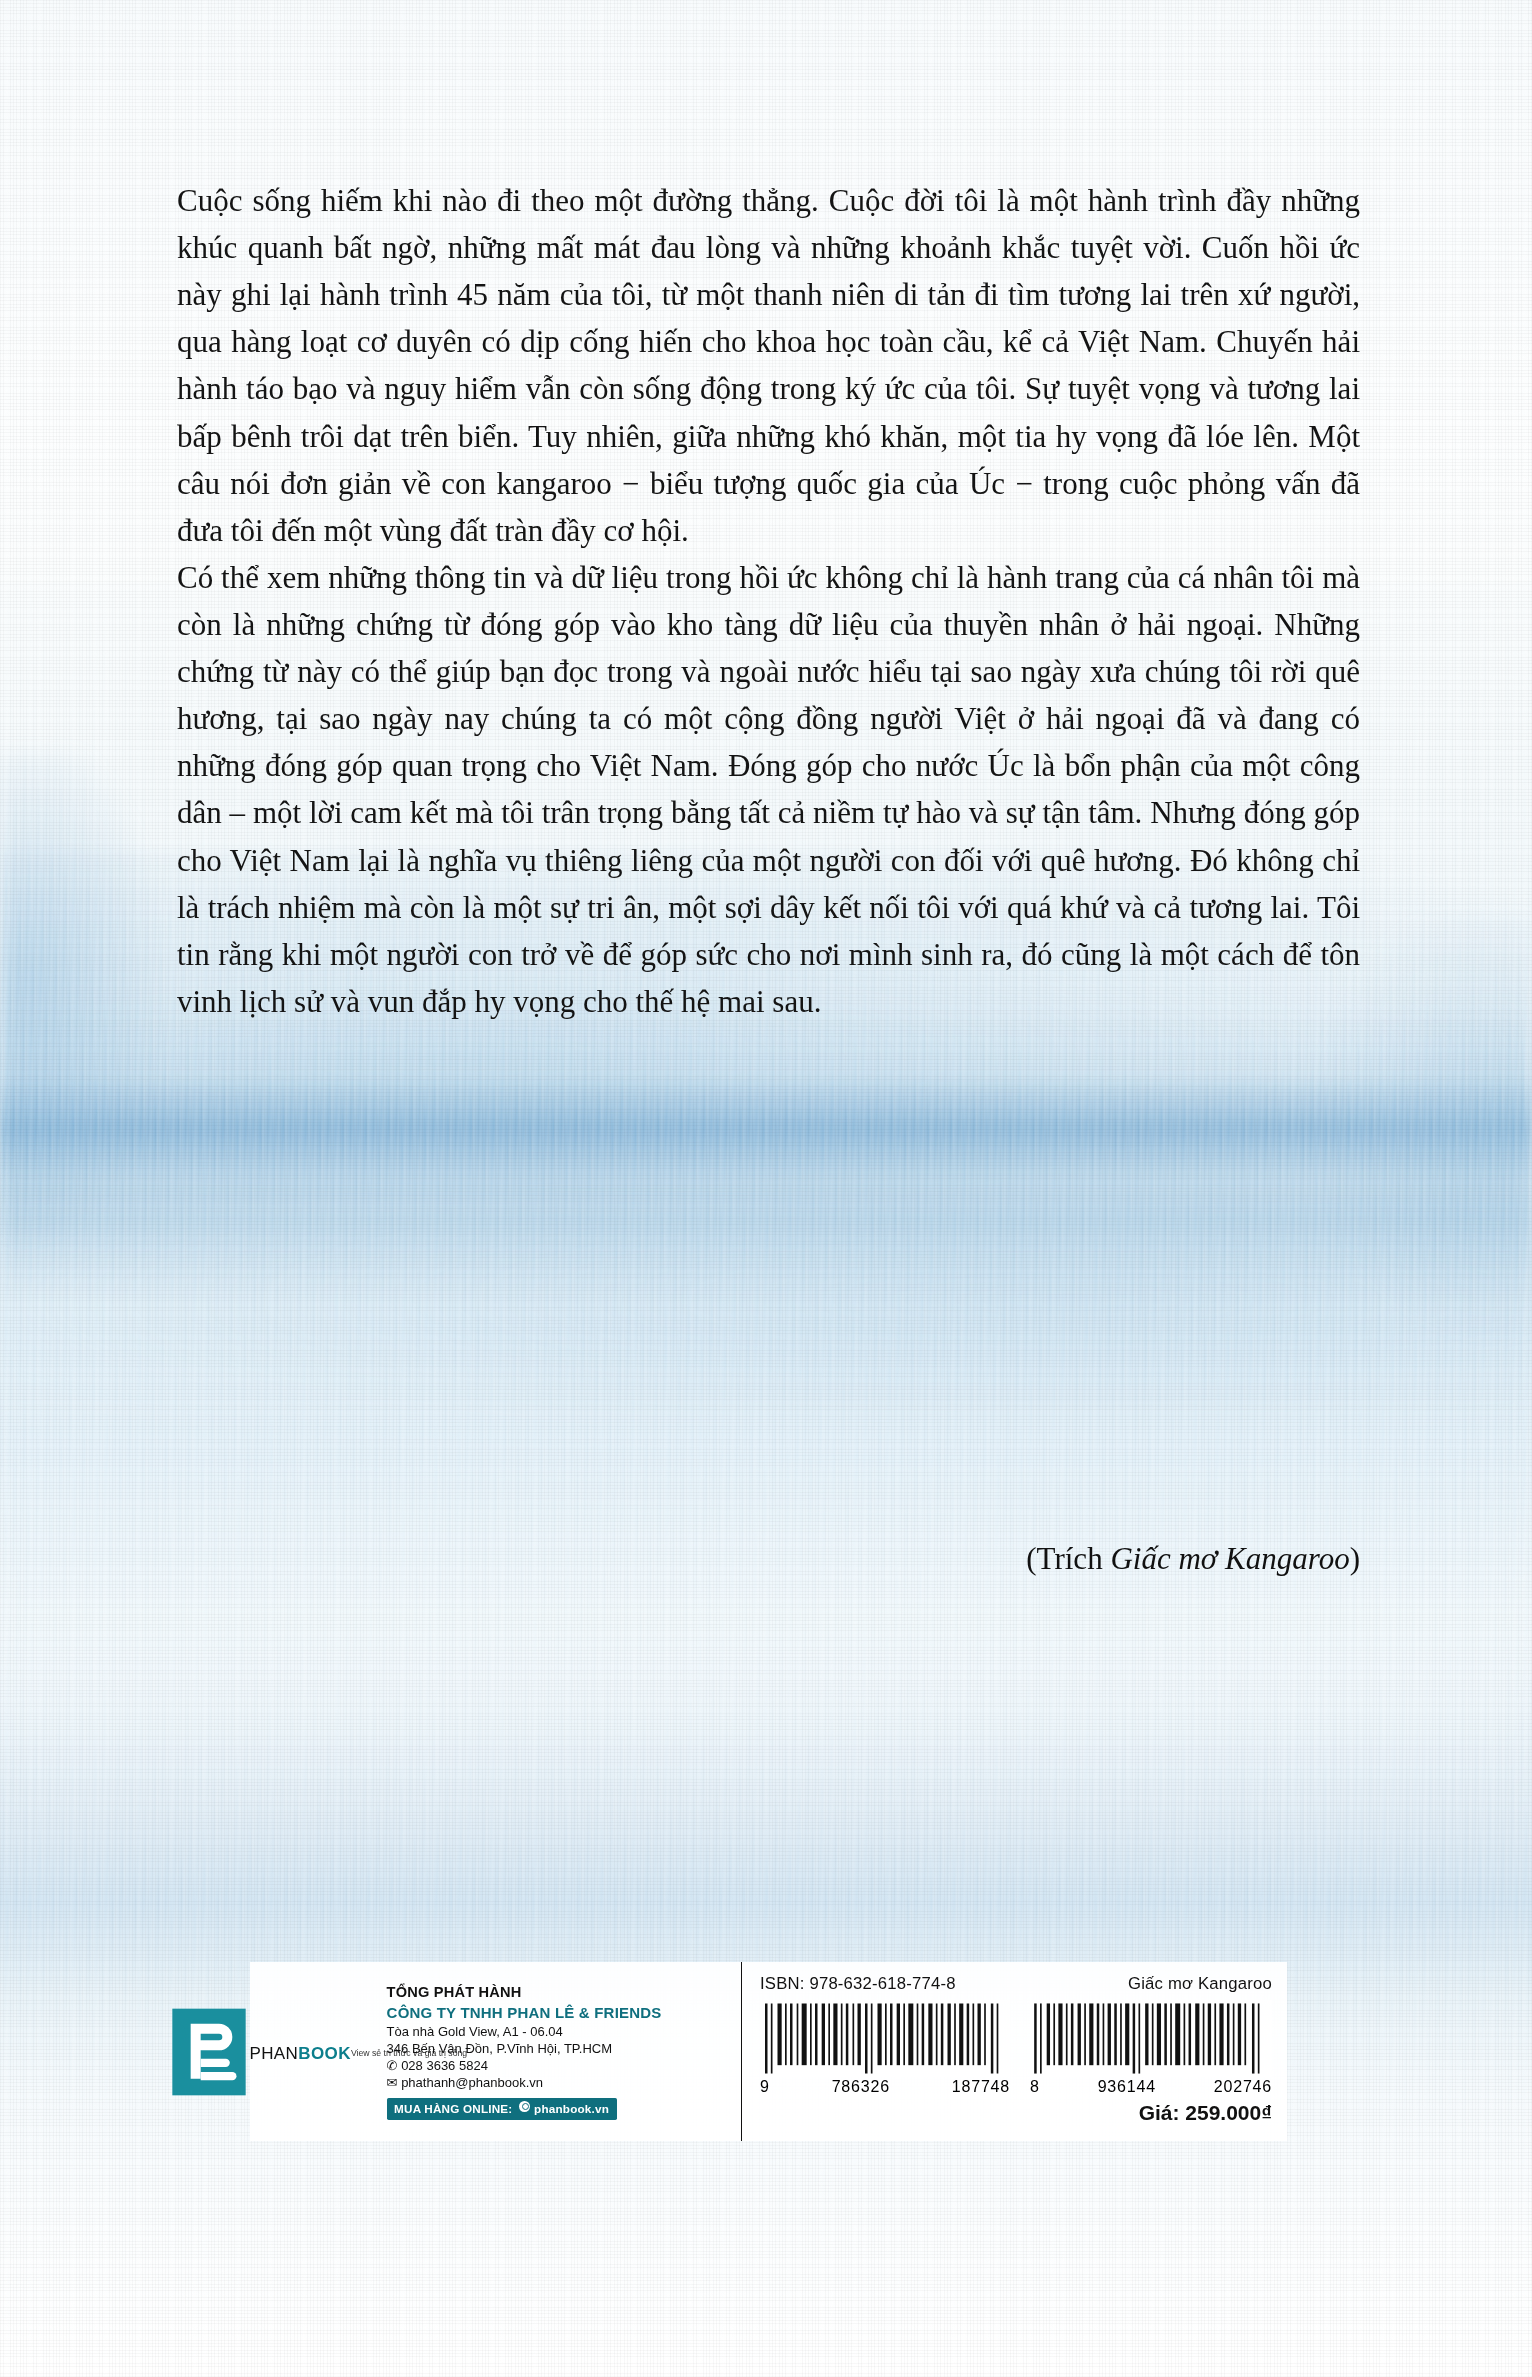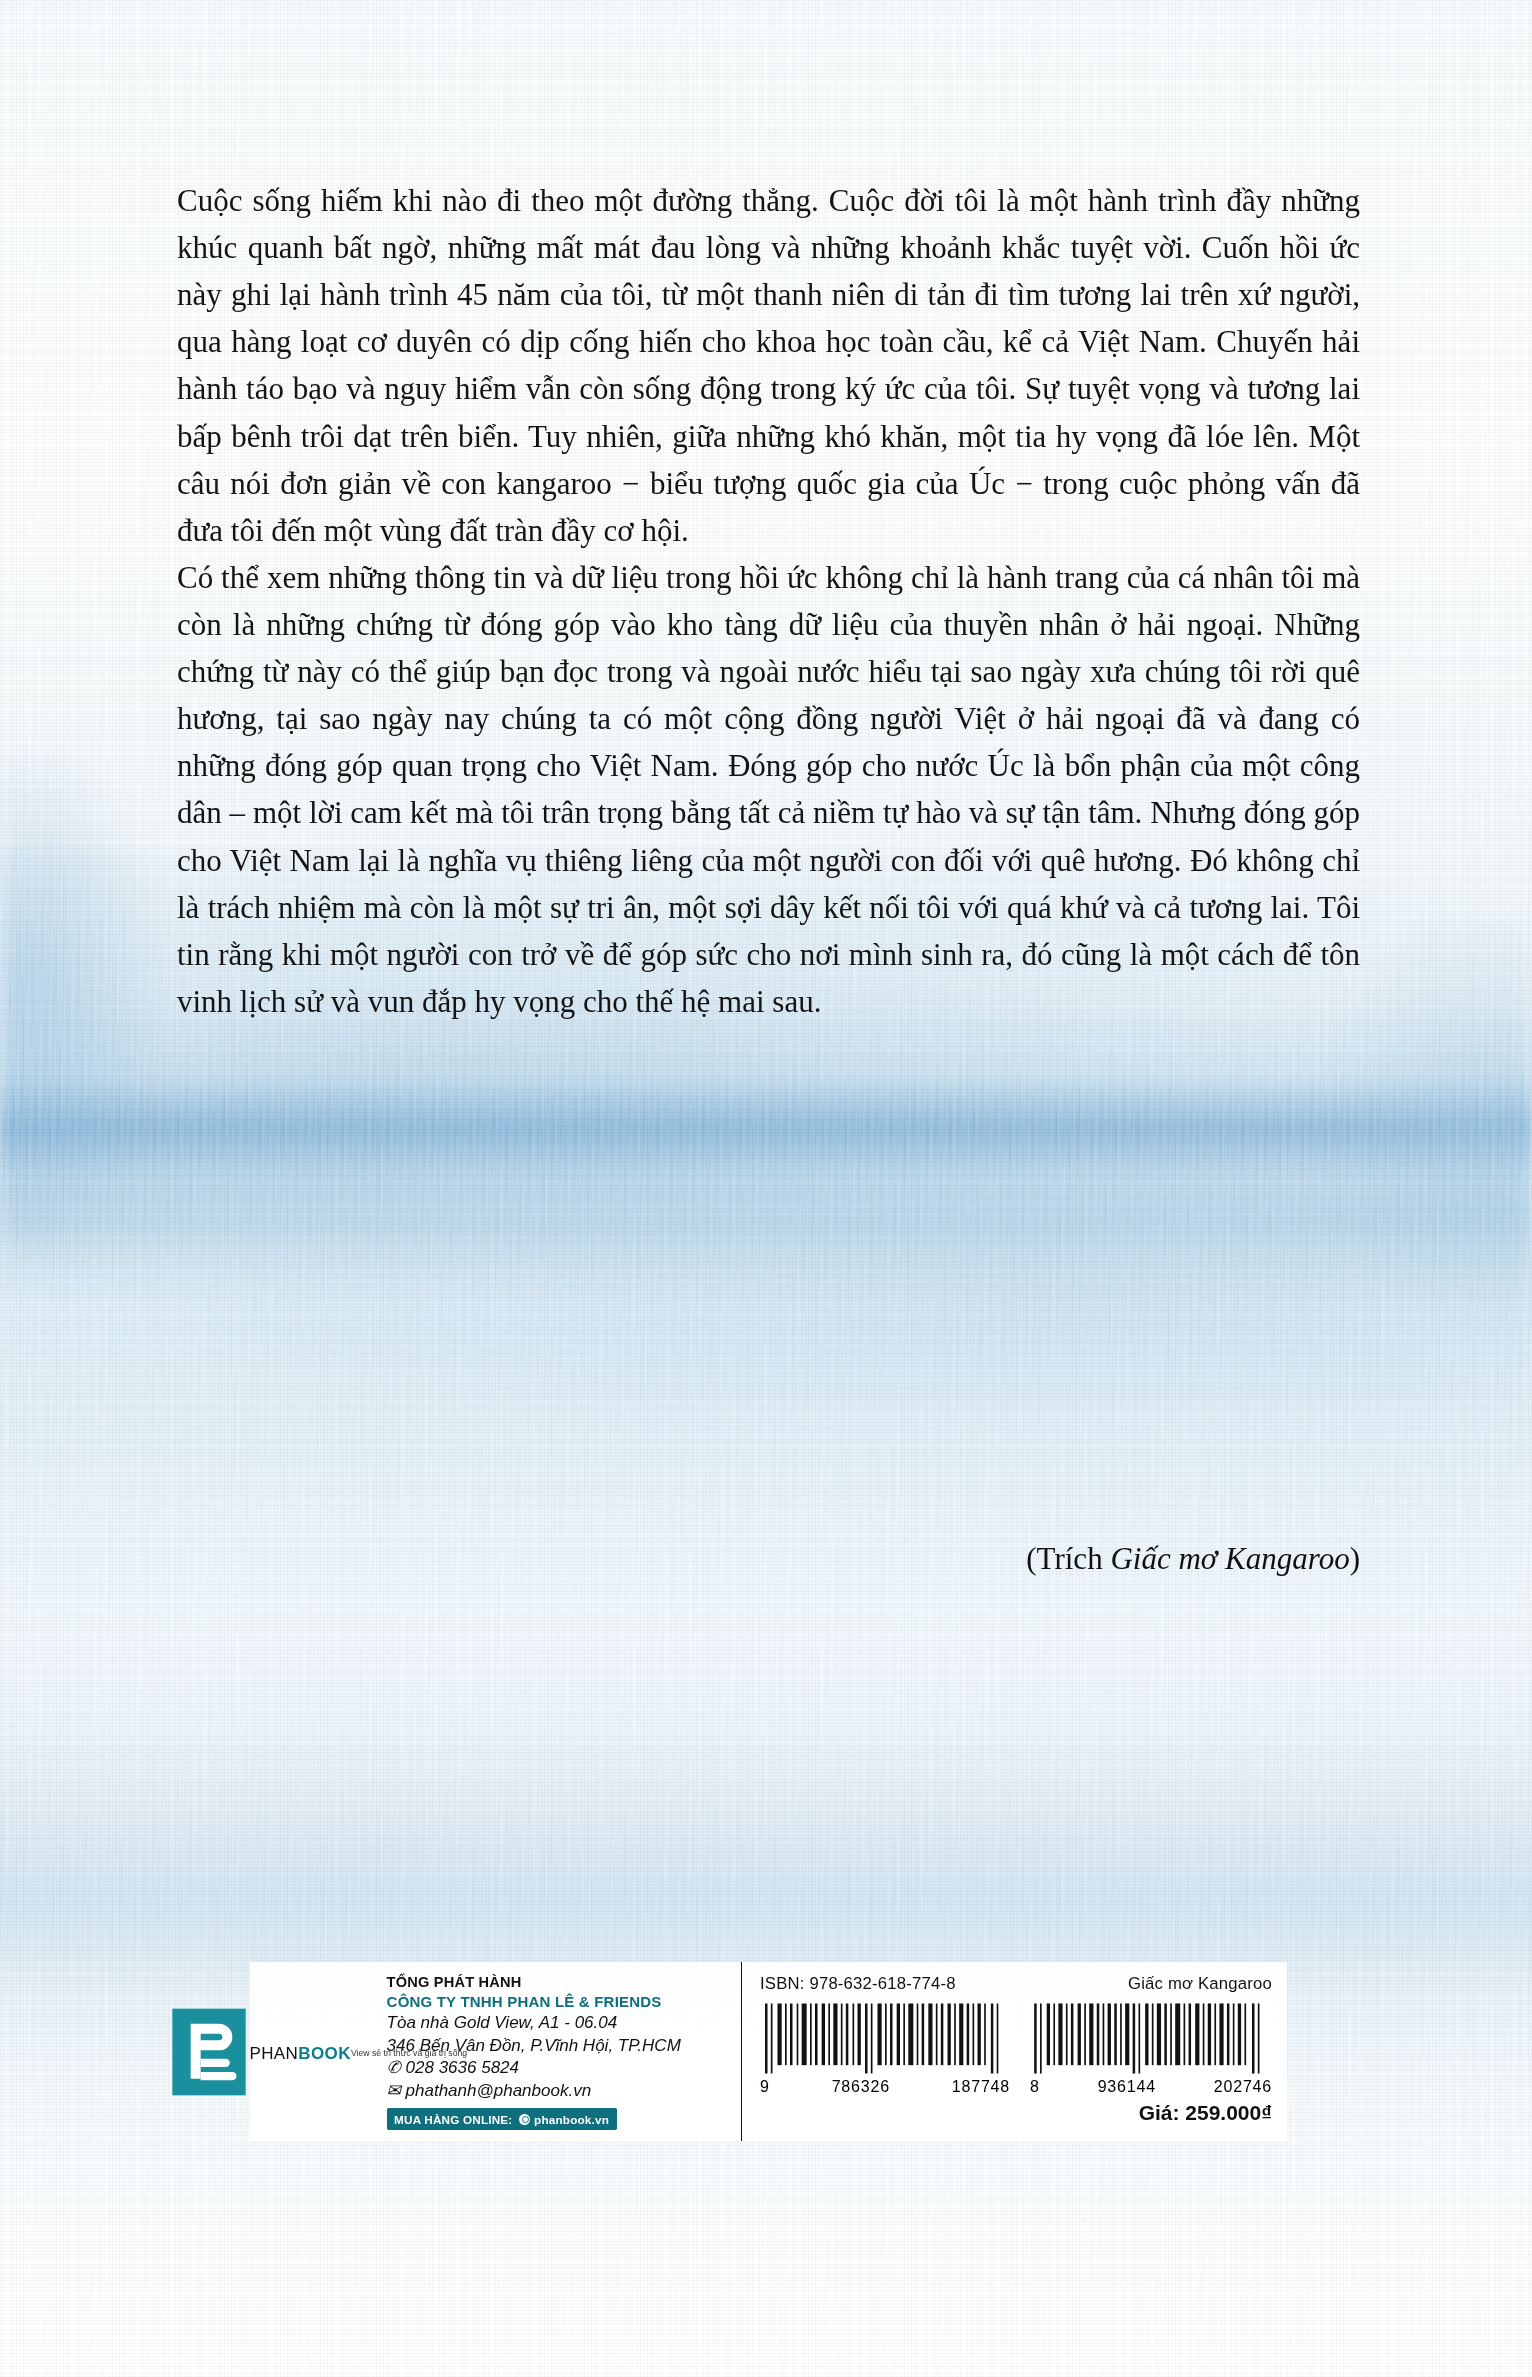--- a/index.html
+++ b/index.html
@@ -202,27 +202,25 @@
     font-size: 14.6px;
     letter-spacing: 0.2px;
   }
   .pub-info .l2 {
     font-weight: 700;
     font-size: 15px;
     color: #0f6f7e;
     letter-spacing: 0.2px;
   }
   .pub-info .l3, .pub-info .l4, .pub-info .l5, .pub-info .l6 {
-    font-size: 17px;
-    font-style: italic;
+    font-size: 13px;
   }
   .pub-online {
     margin-top: 5.8px;
     display: inline-flex;
-    align-items: center;
     background: #0f6f7e;
     color: #ffffff;
     font-size: 11.7px;
     font-weight: 700;
     padding: 3.3px 7.5px 3.3px 7.5px;
     border-radius: 1.7px;
     letter-spacing: 0.2px;
     white-space: nowrap;
   }
   .pub-online .dot {

